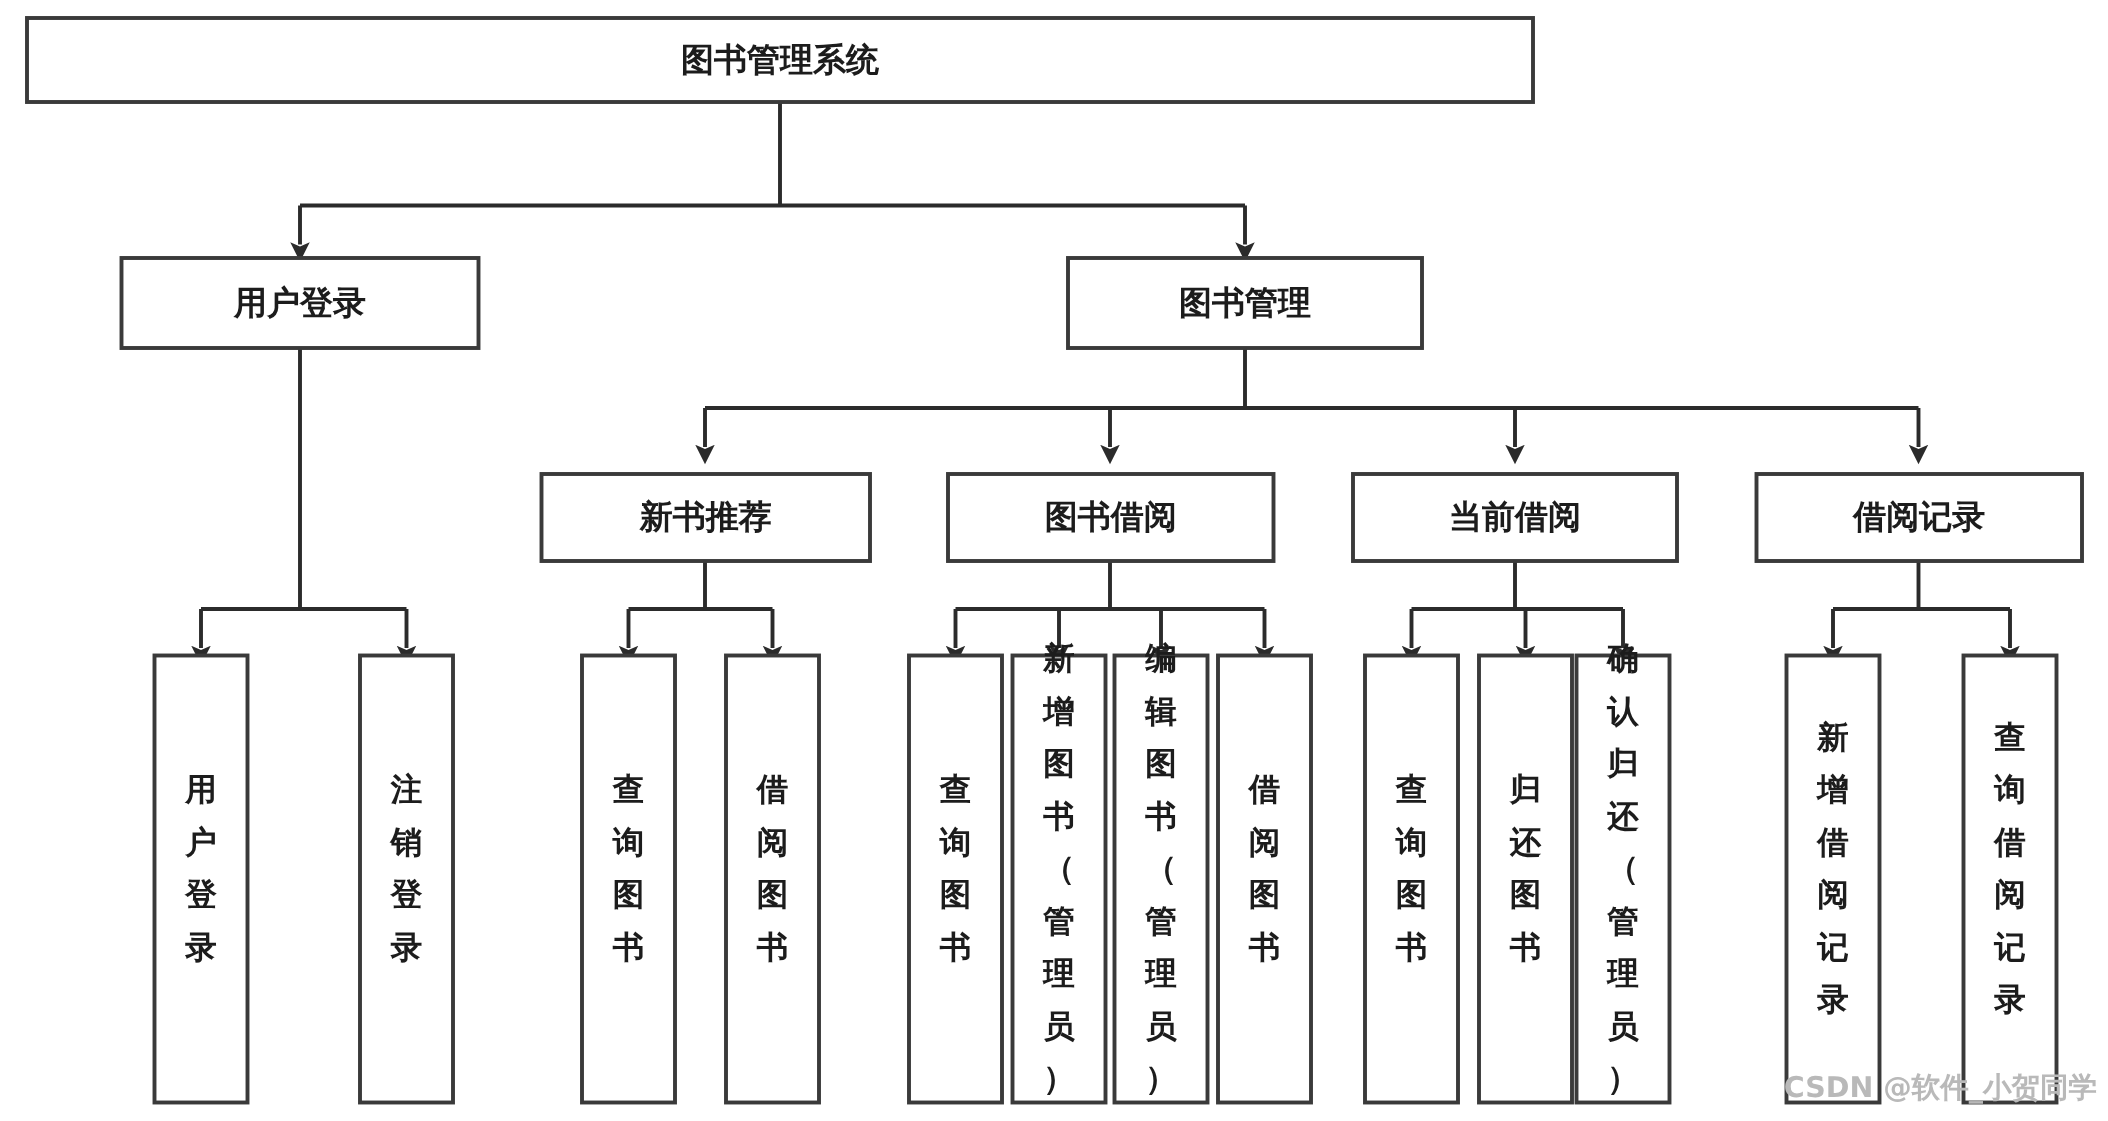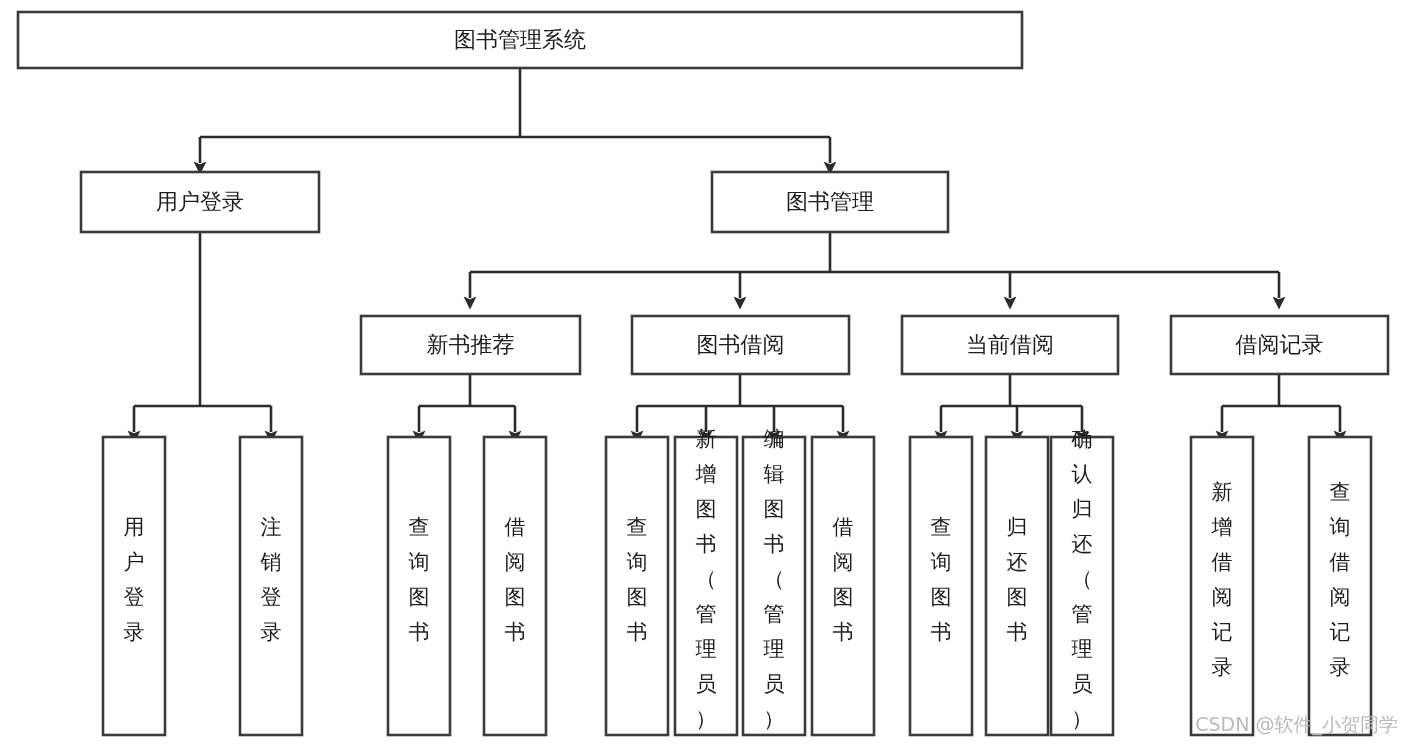--- a/index.html
+++ b/index.html
@@ -12,20 +12,21 @@
     width: 1405px;
     height: 747px;
     font-family: "DejaVu Sans", "Liberation Sans", sans-serif;
     overflow: hidden;
     position: relative;
   }
   #diagram-root {
     position: relative;
     width: 1405px;
     height: 747px;
+    font-weight: bold;
   }
   svg.diagram-canvas {
     display: block;
     width: 1405px;
     height: 747px;
   }
   .node-box {
     fill: #ffffff;
     stroke: #3a3a3a;
     stroke-width: 2.6;

